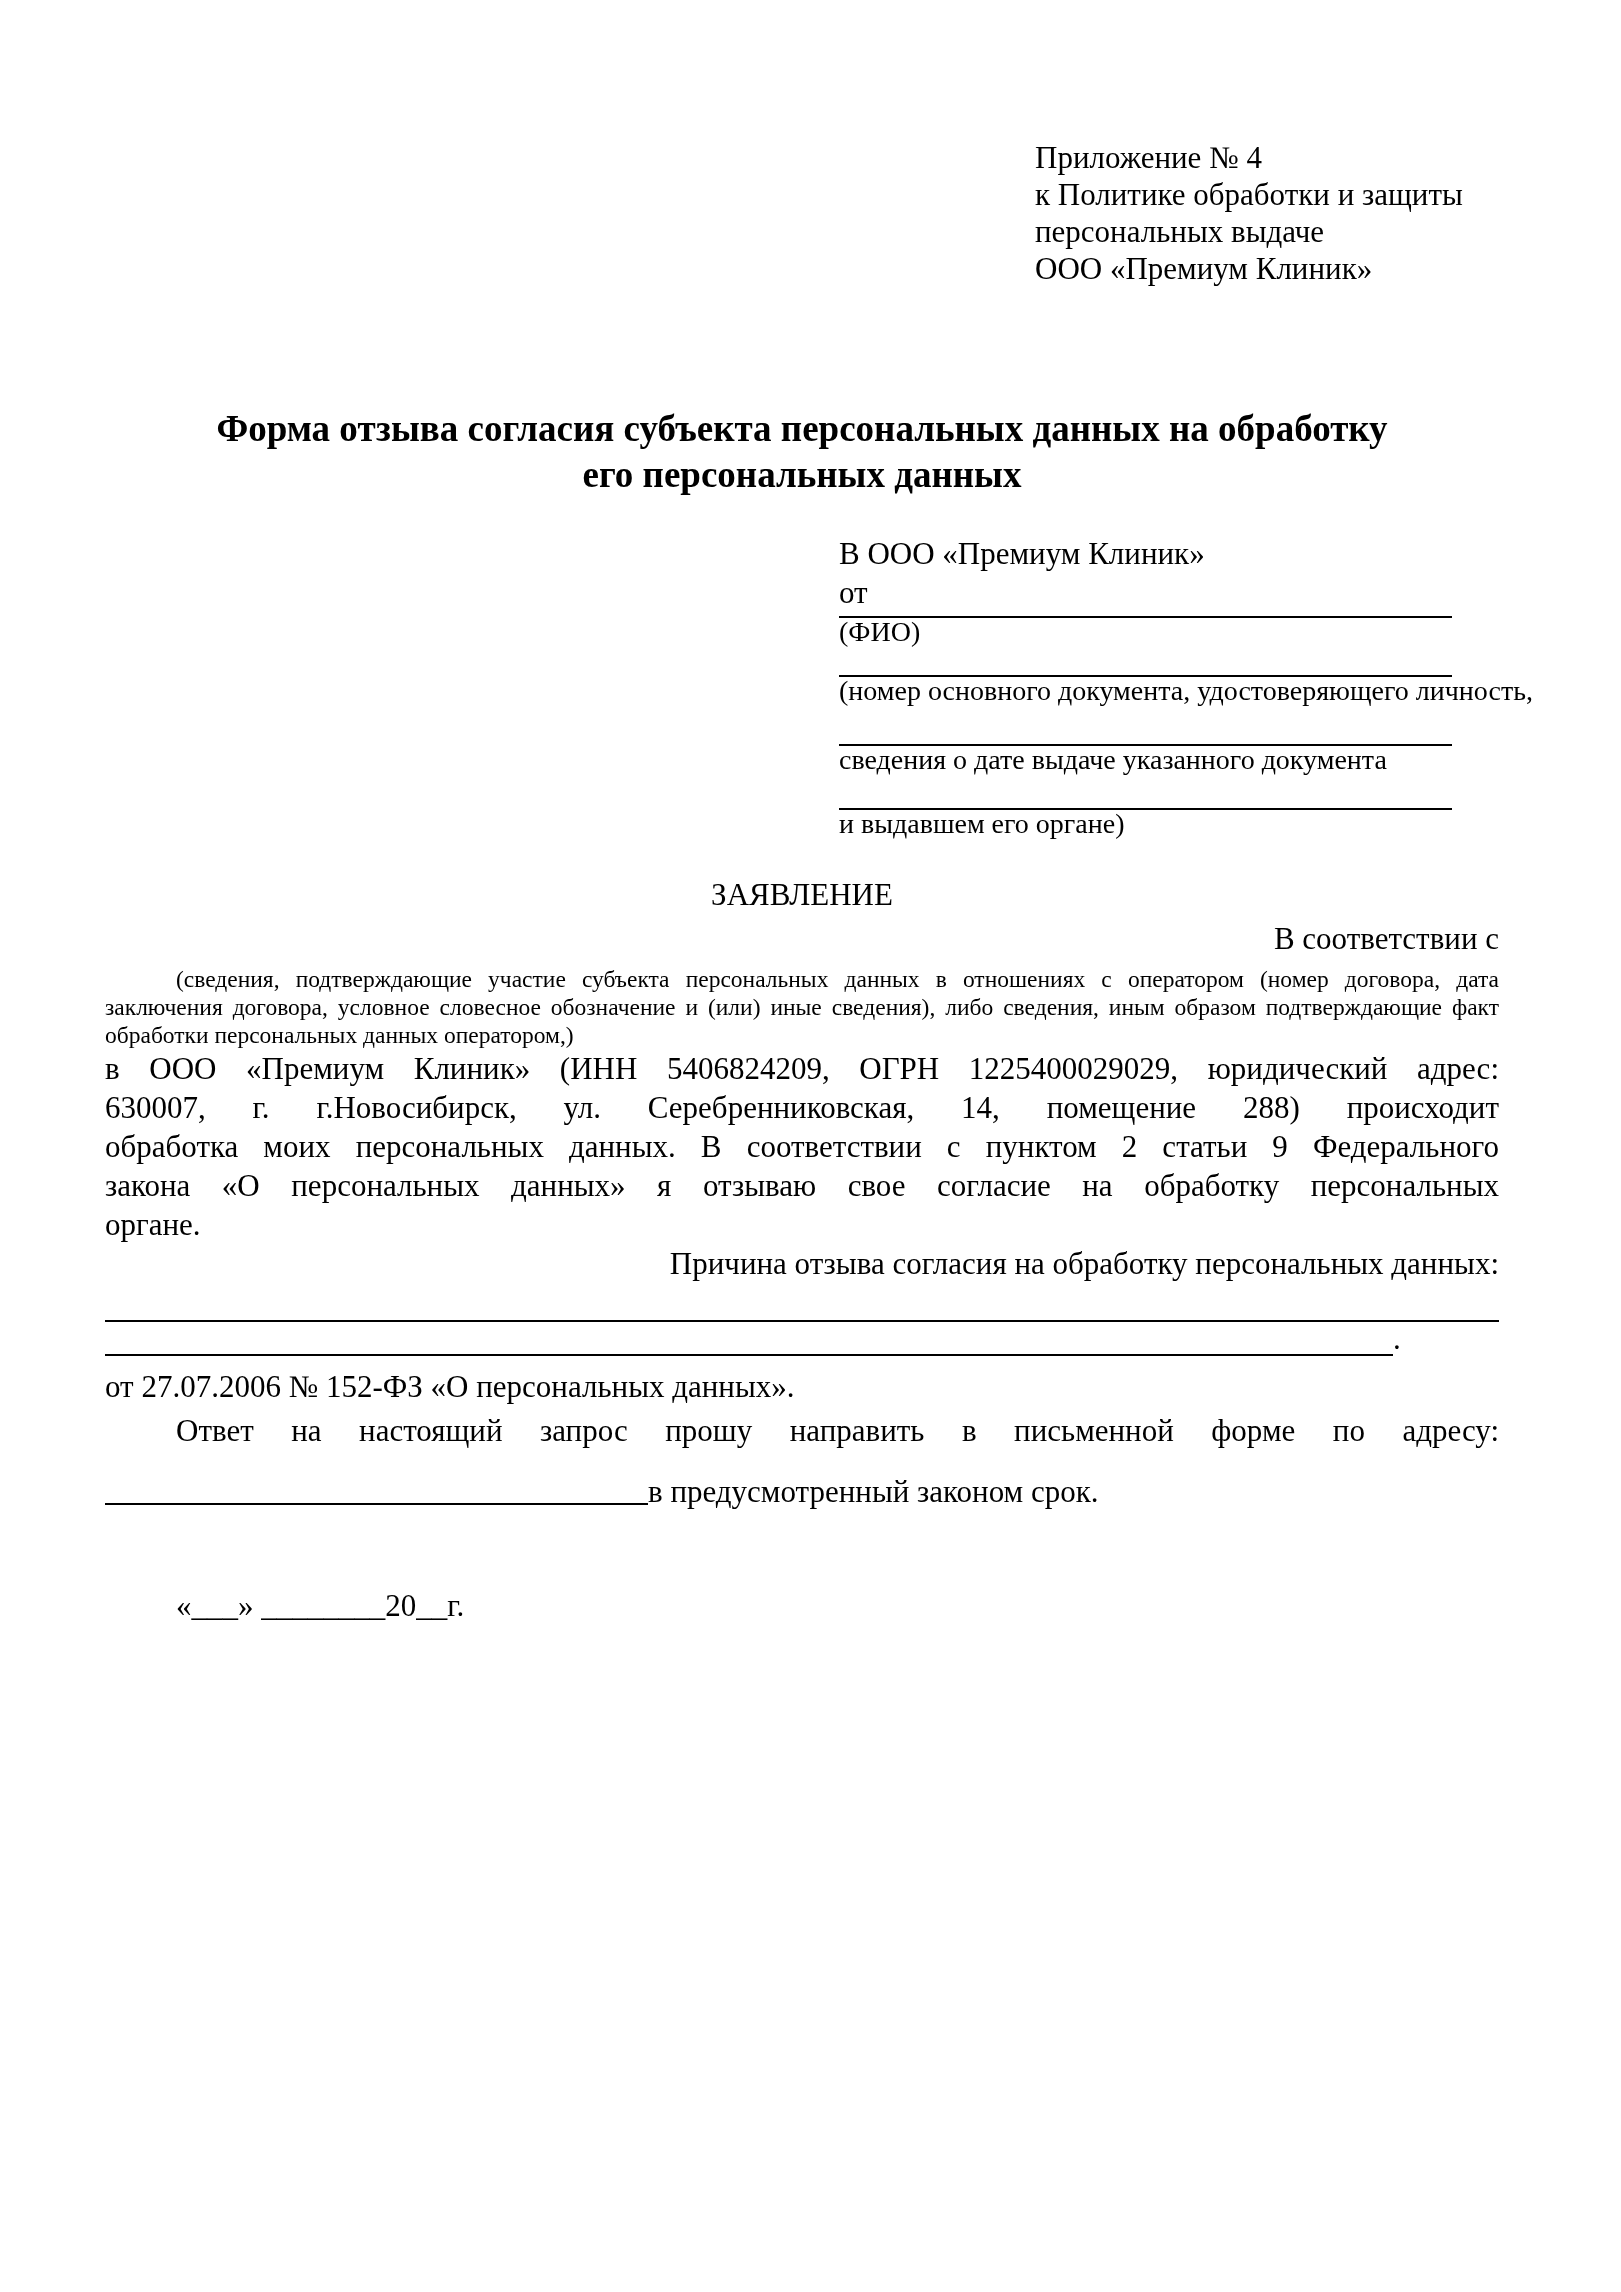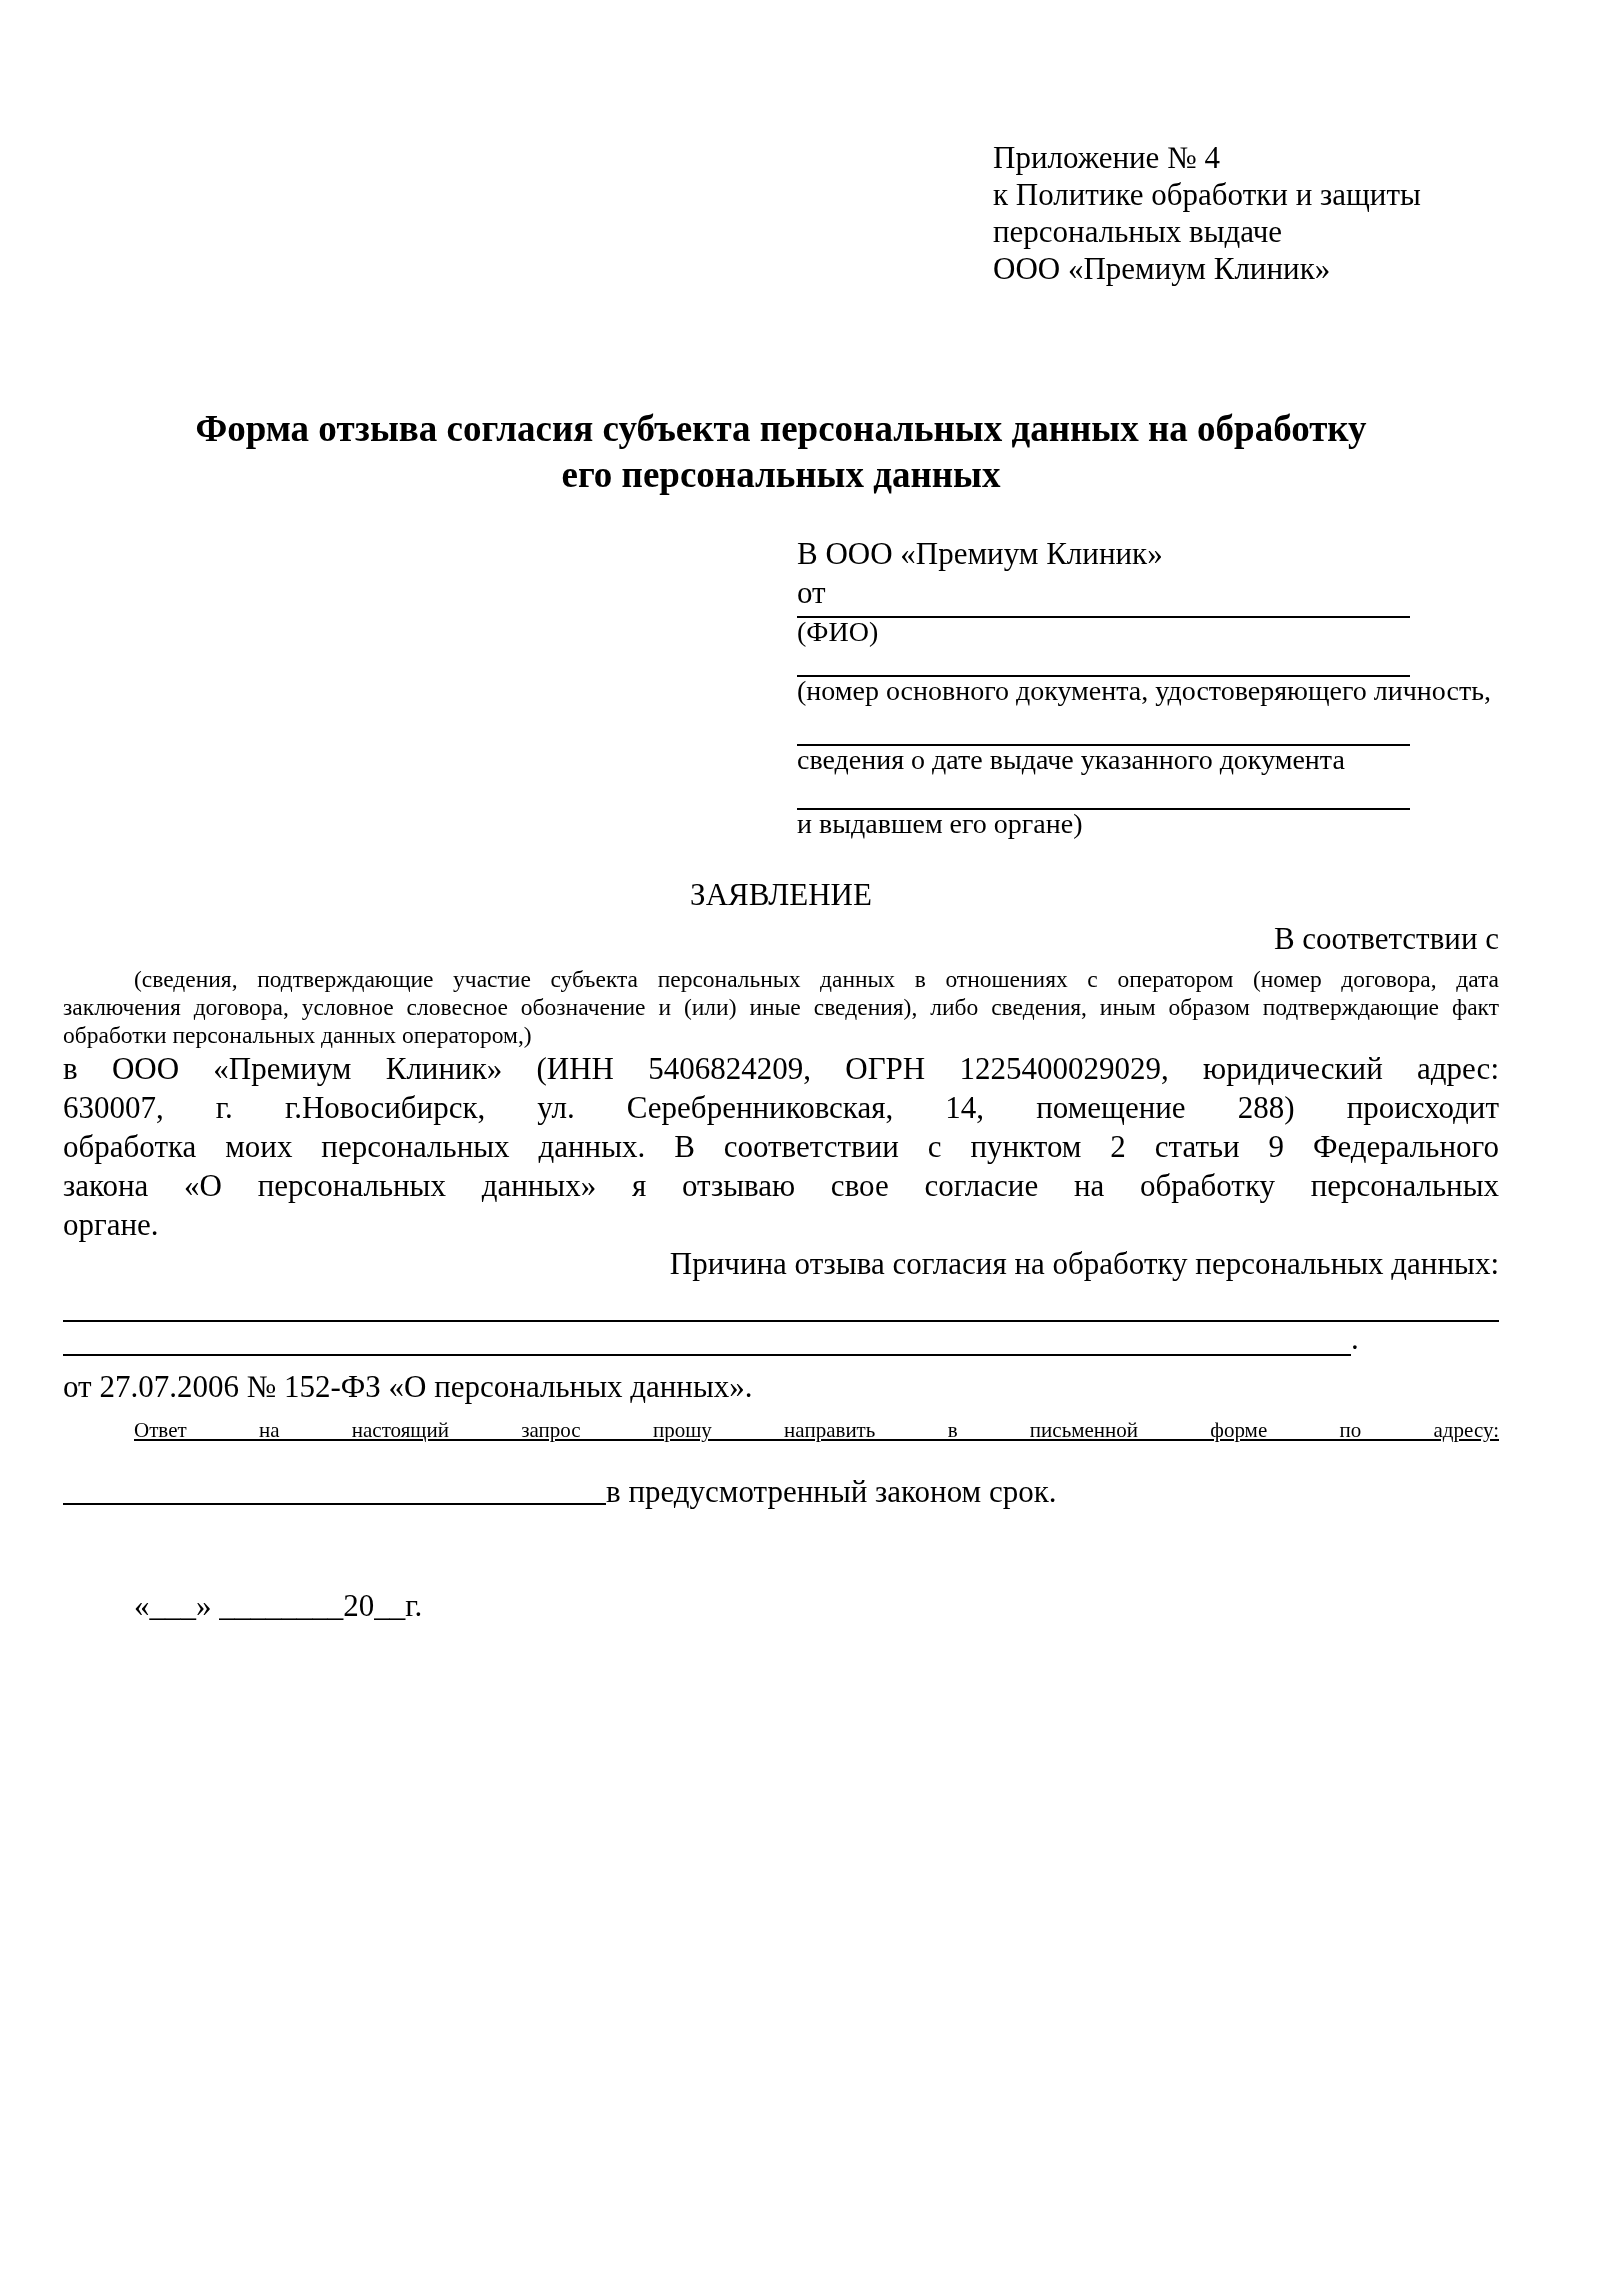--- a/index.html
+++ b/index.html
@@ -6,21 +6,21 @@
   html,body { background:#888; }
   .page {
     width:1621px; height:2293px;
     background:#ffffff; color:#000000;
     font-family:"Liberation Serif","DejaVu Serif",serif;
     font-size:31px;
     position:relative;
     margin:0 auto;
     overflow:hidden;
   }
-  .content { padding-left:63px; padding-right:122px; }
+  .content { padding-left:105px; padding-right:122px; }
 
   .appendix { margin-top:139px; margin-left:930px; font-size:31px; line-height:37px; }
 
   .title { margin-top:119px; font-size:37px; font-weight:700; line-height:46px; text-align:center; }
   .title div { white-space:nowrap; }
 
   .addressee { margin-top:36px; margin-left:734px; width:613px; }
   .addr-line { line-height:39px; }
   .field-line { height:5.9px; border-bottom:2px solid #000; }
   .field-line.f2 { margin-top:25.5px; }
@@ -45,21 +45,21 @@
   .reason-row { line-height:39px; padding-left:71px; }
   .reason-row .txt { white-space:nowrap; }
 
   .write-line { height:32px; border-bottom:2px solid #000; }
   .write-row2 { display:flex; align-items:flex-end; font-size:31px; line-height:34px; }
   .write-line2 { width:1288px; height:32px; border-bottom:2px solid #000; }
 
   .confirm-1 { margin-top:11.8px; font-size:31px; line-height:37px; }
   .confirm-2 { font-size:31px; line-height:37px;margin-top:12px; }
 
-  .response-1 { margin-top:6.9px; font-size:21px; line-height:37px;text-decoration:underline; }
+  .response-1 { margin-top:6.9px; font-size:31px; line-height:37px; }
   .response-row { display:flex; align-items:flex-end; font-size:31px; line-height:37px; }
   .address-line { width:543px; border-bottom:2px solid #000; margin-bottom:4.9px; }
   .response-row .tail { white-space:nowrap;margin-top:24px; }
 
   .sign-row { display:flex; align-items:flex-end; margin-top:76px; font-size:31px; line-height:39px; }
   .date-field { padding-left:71px; white-space:nowrap; }
   .sig-group { margin-left:auto; display:flex; align-items:flex-end; }
   .sig-line { width:456px; border-bottom:2px solid #000; margin-bottom:5.9px; }
   .sig-caption { white-space:nowrap; }
 </style>

